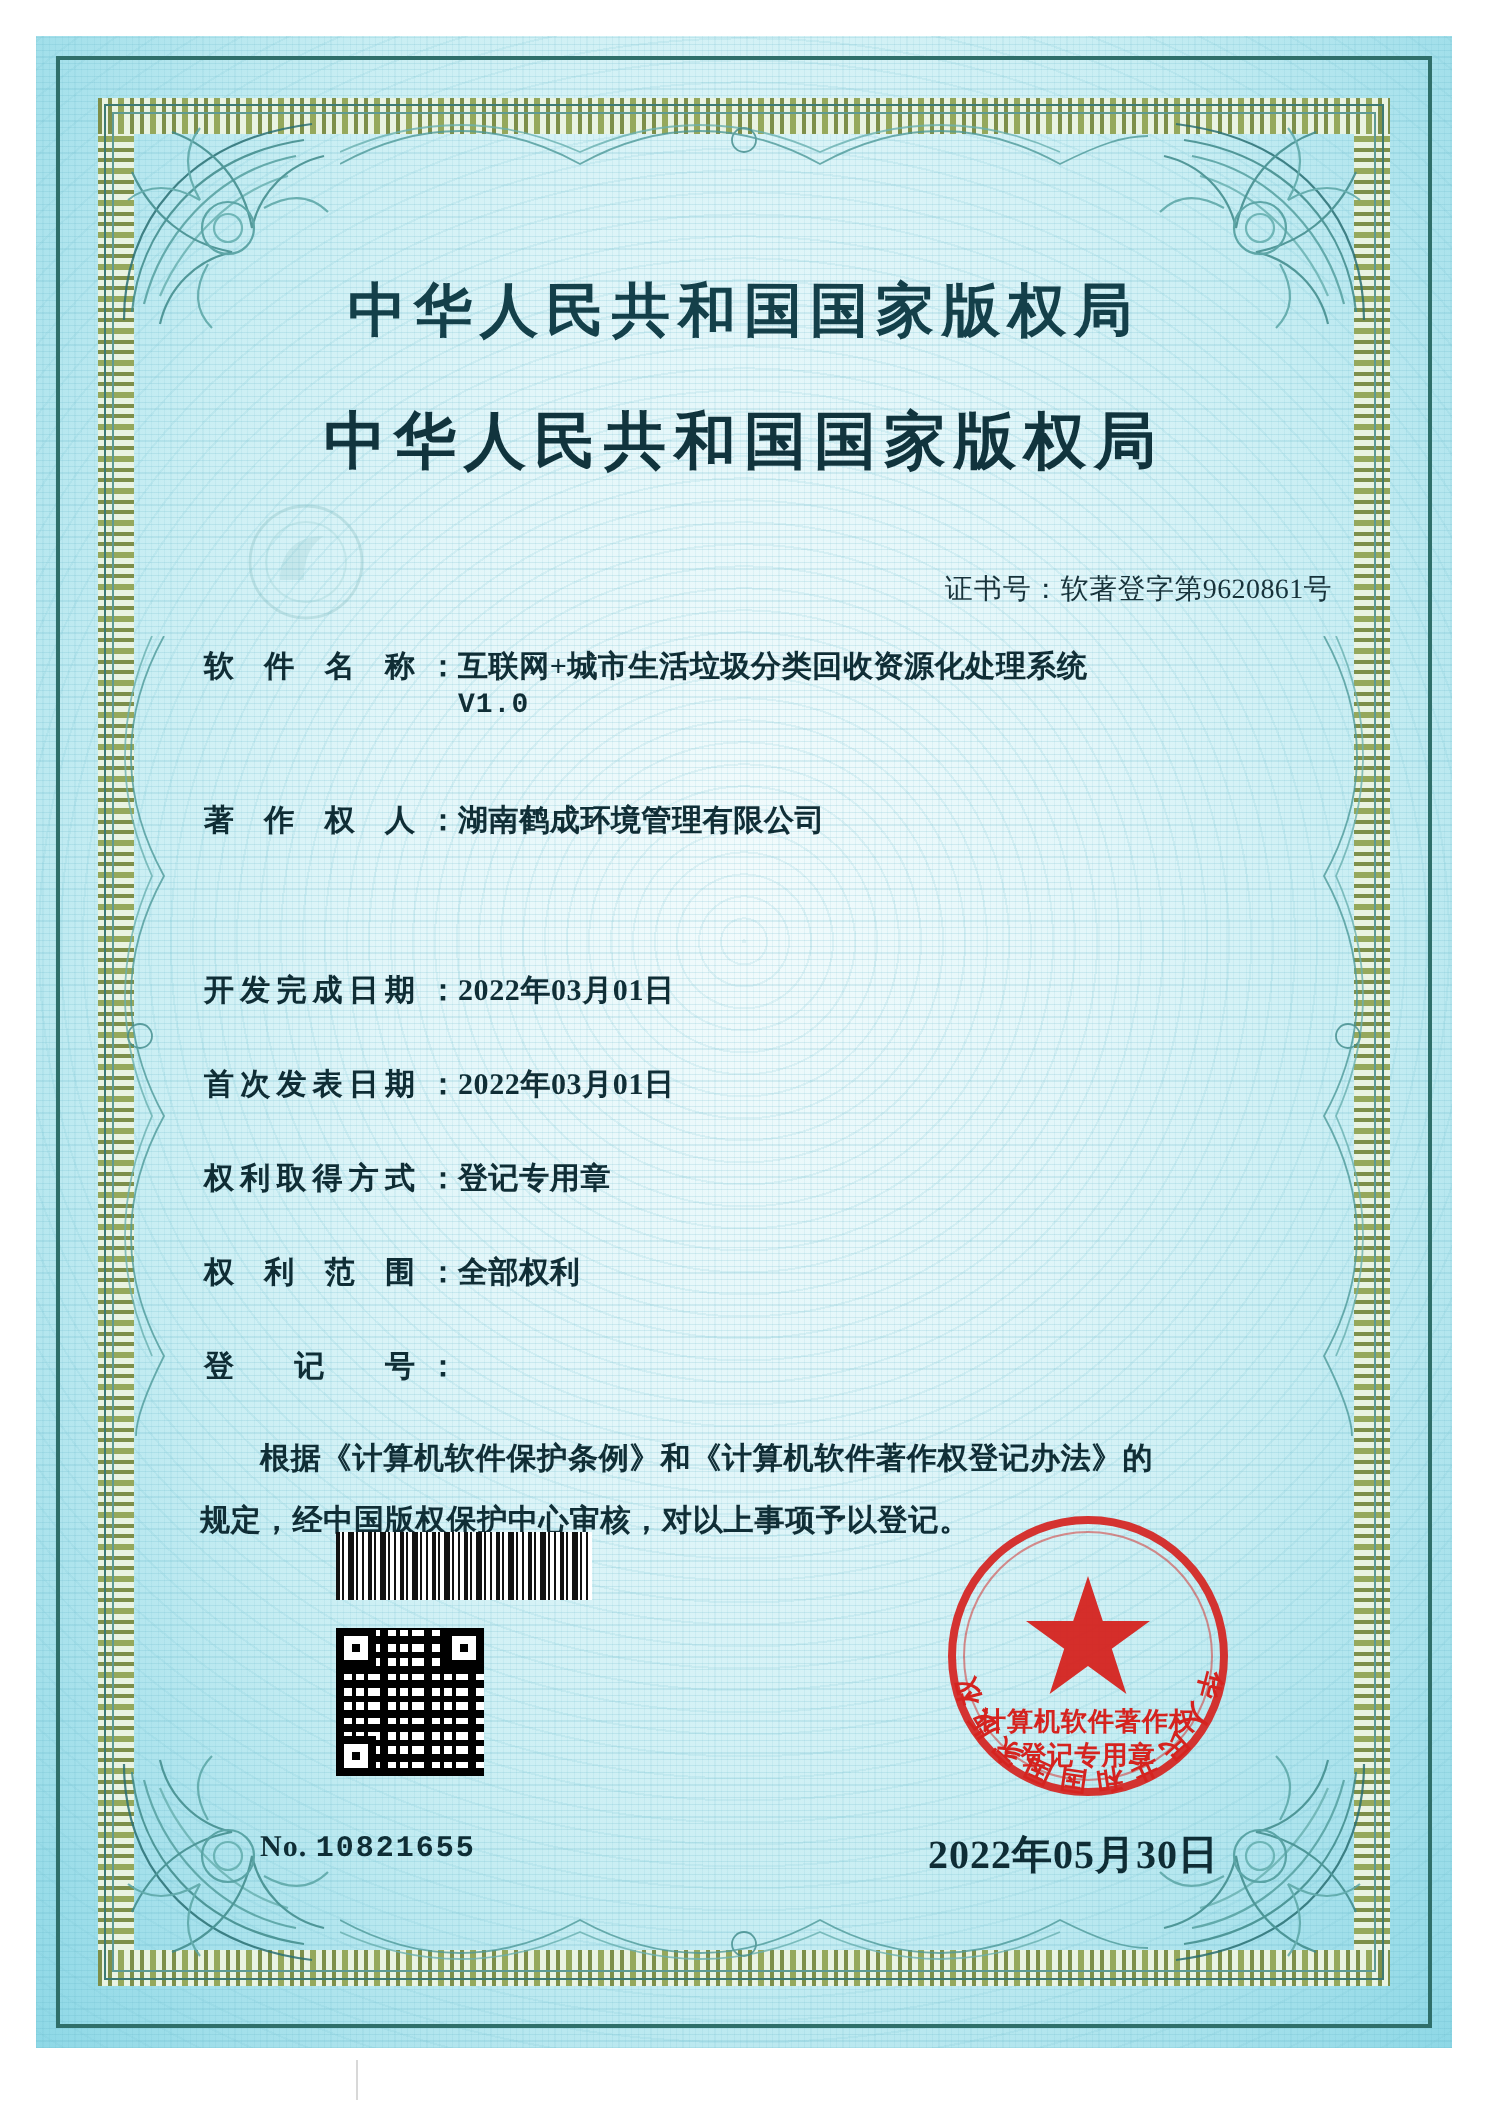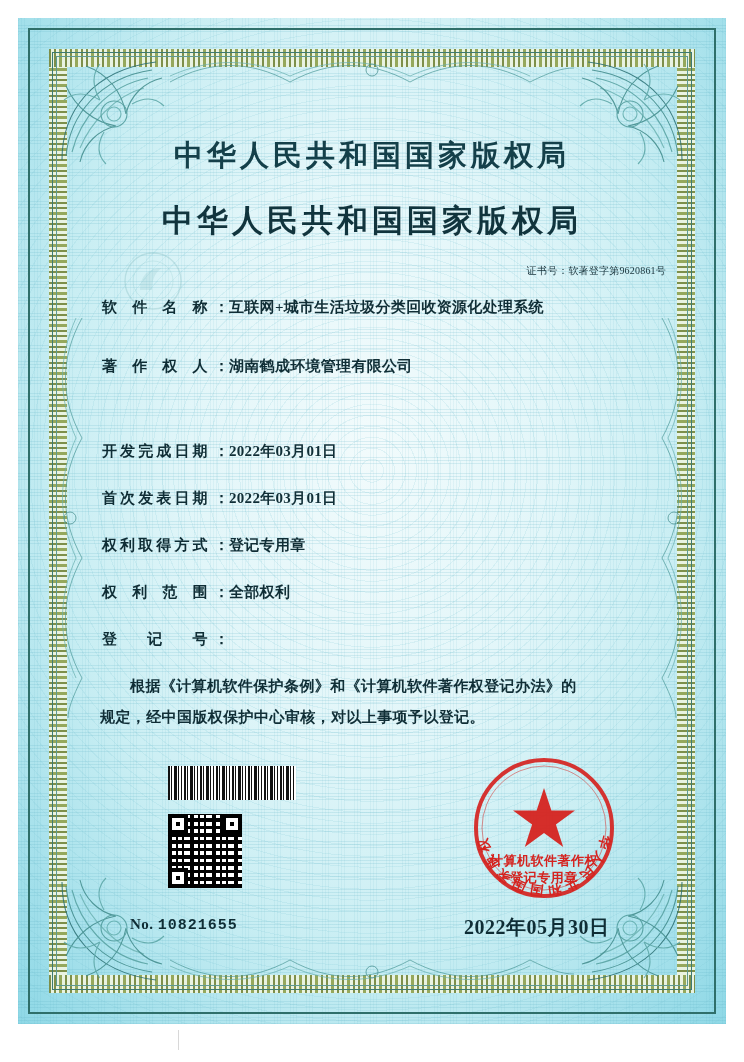--- a/index.html
+++ b/index.html
@@ -120,23 +120,23 @@
     text-align: center;
     font-size: 31px;
     letter-spacing: 4px;
     color: #11343d;
     font-weight: 700;
     margin-top: 24px;
   }
 
   .cert-no {
     text-align: right;
-    font-size: 10px;
+    font-size: 14px;
     color: #17323a;
-    margin-top: 22px;
+    margin-top: 44px;
     padding-right: 12px;
     letter-spacing: 0.5px;
   }
   .cert-no .num { letter-spacing: 0.2px; }
 
   
   #watermark-emblem {
     position: absolute;
     left: 56px;
     top: 172px;
@@ -425,20 +425,21 @@
       <circle cx="31" cy="31" r="20" fill="none" stroke="#9acfd2" stroke-width="1"></circle>
     </svg>
 
     <div class="field-block">
 
       <div class="field-row">
         <span class="field-label spaced">软件名称</span>
         <span class="field-colon">：</span>
         <span class="field-value">
           <span>互联网+城市生活垃圾分类回收资源化处理系统</span>
+          <span class="ver">V1.0</span>
         </span>
       </div>
 
       <div class="gap-lg"></div>
 
       <div class="field-row">
         <span class="field-label spaced">著作权人</span>
         <span class="field-colon">：</span>
         <span class="field-value">湖南鹤成环境管理有限公司</span>
       </div>

